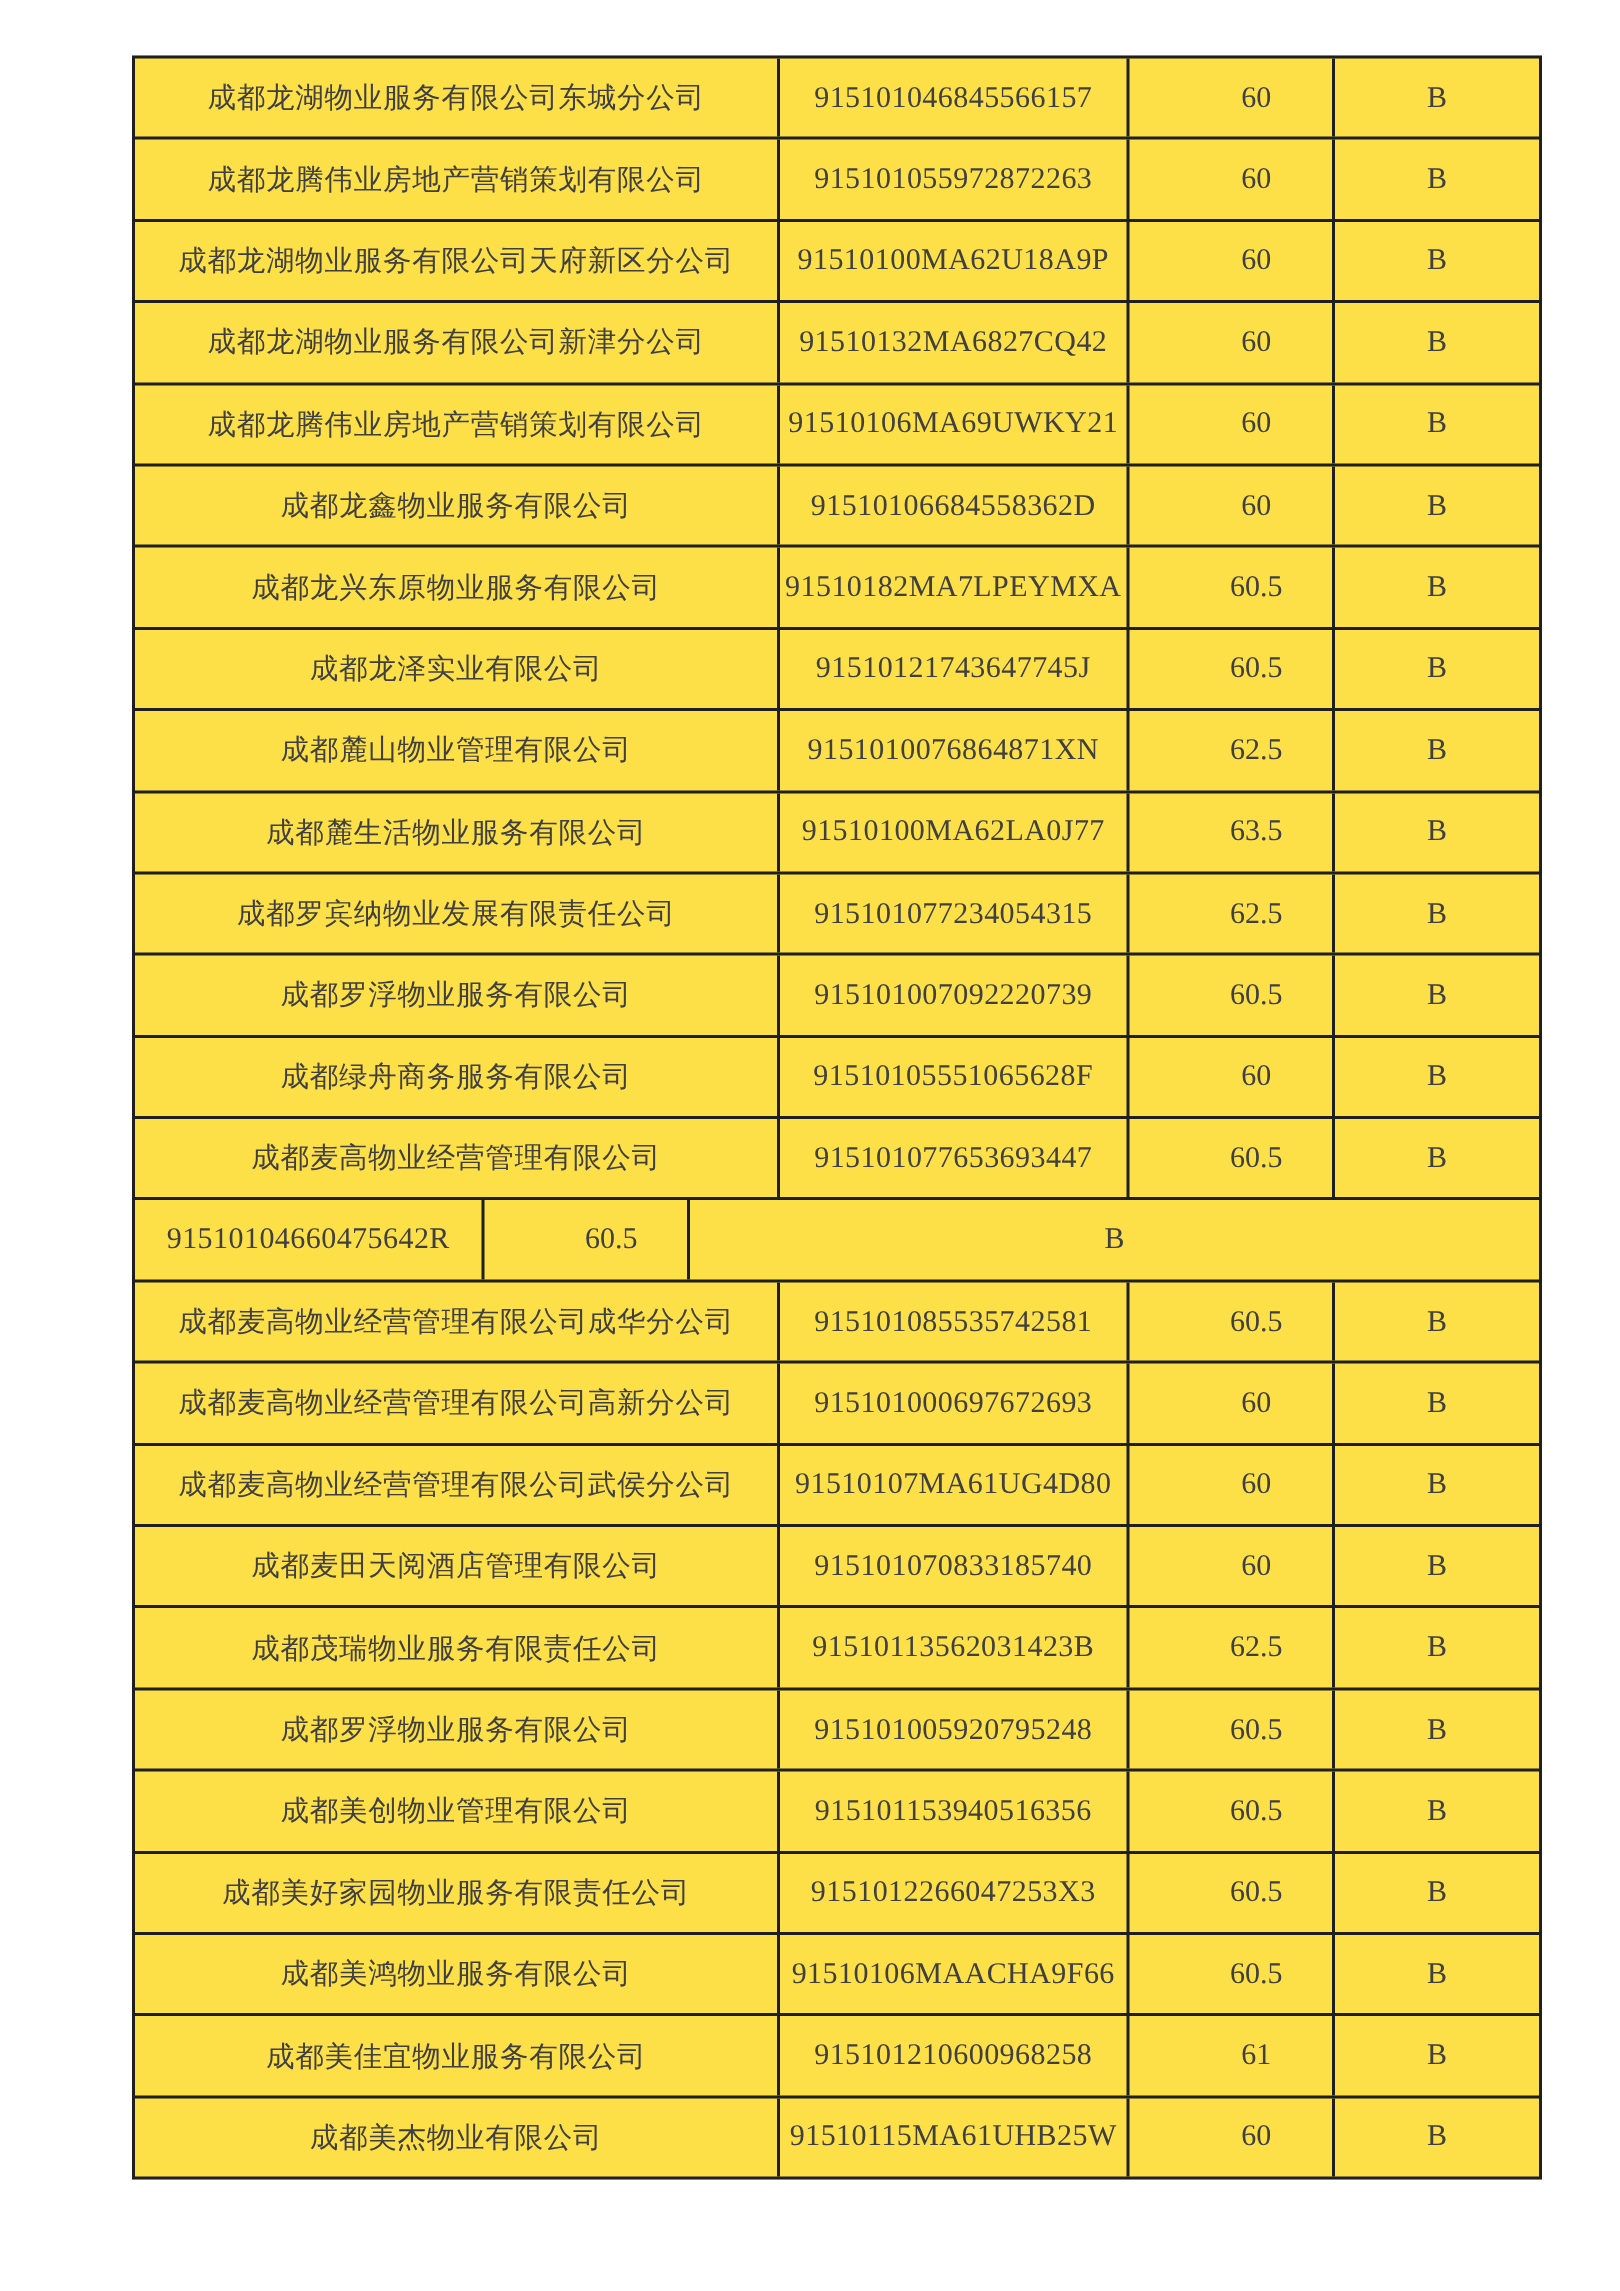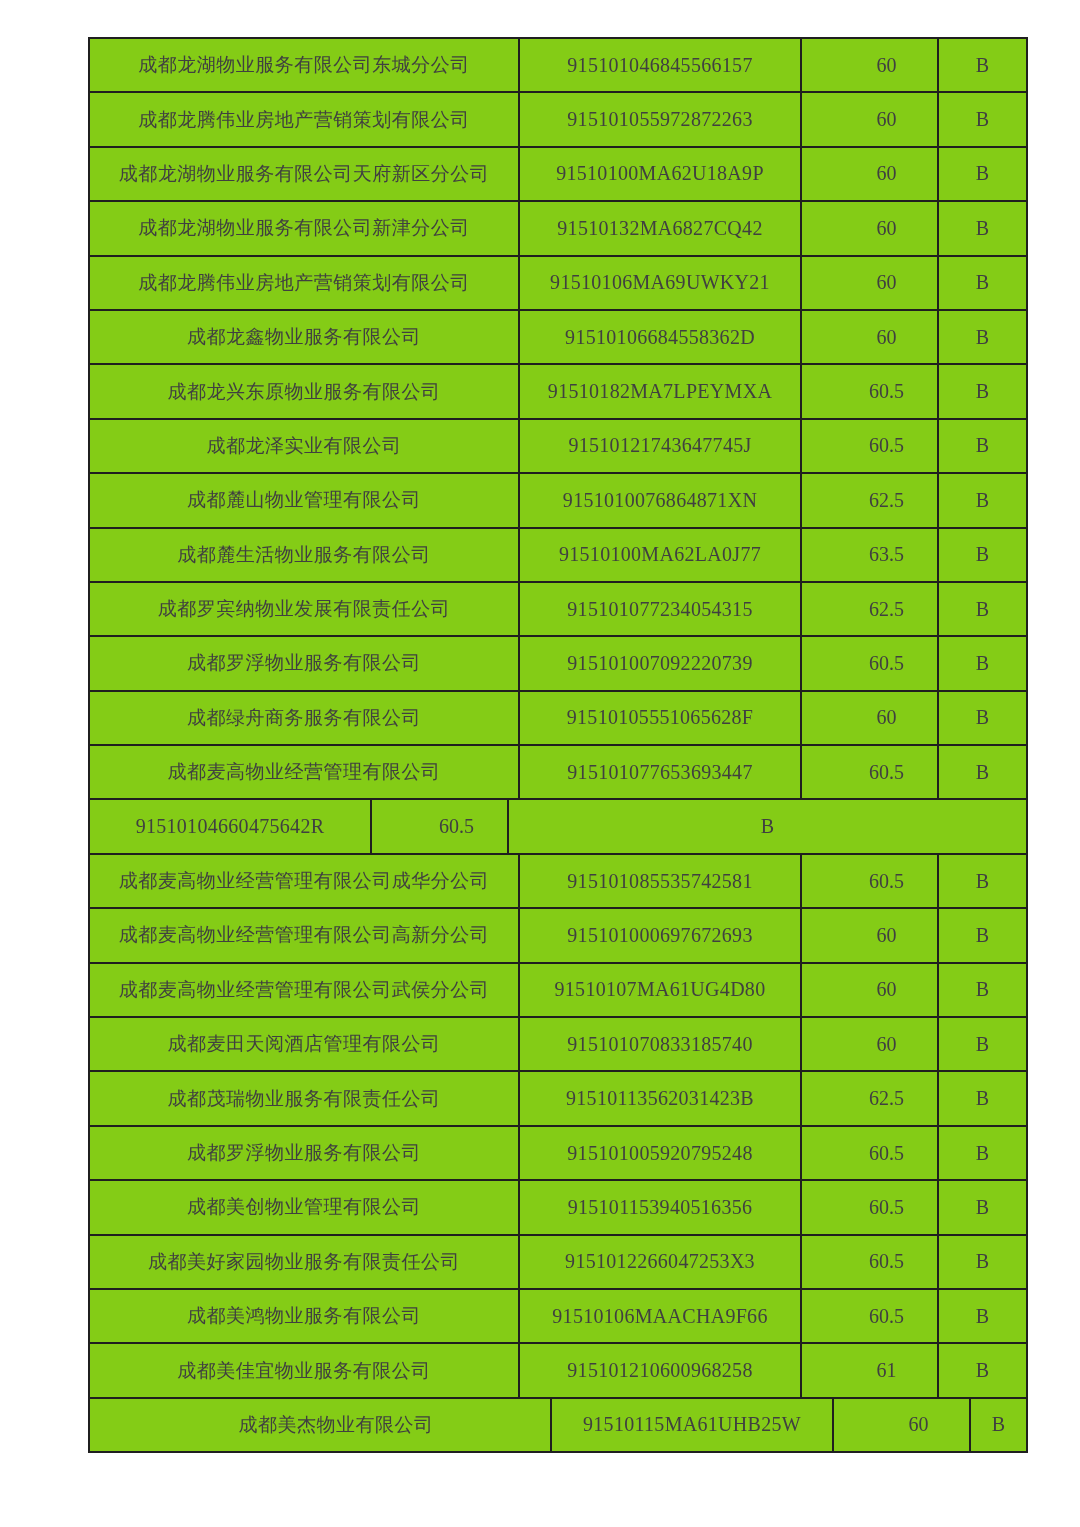--- a/index.html
+++ b/index.html
@@ -17,31 +17,30 @@
   .rating-table {
     position: absolute;
     left: 88px;
     top: 37px;
     width: 940px;
     height: 1416px;
     box-sizing: border-box;
     border: 2px solid #1f1f1f;
     display: flex;
     flex-direction: column;
-    background: #84cc16;
+    background: #fde047;
   }
   .row {
     flex: 1 1 0;
     display: flex;
     border-bottom: 2px solid #1f1f1f;
     min-height: 0;
   }
   .row:last-child {
     border-bottom: none;
-    margin-left: 32px;
   }
   .cell {
     box-sizing: border-box;
     border-right: 2px solid #1f1f1f;
     display: flex;
     align-items: center;
     justify-content: center;
     color: #404040;
     text-align: center;
     padding: 0 6px;
@@ -50,21 +49,21 @@
   .cell:last-child {
     border-right: none;
   }
   .cell.name {
     width: 430px;
     flex: none;
     font-size: 19px;
     letter-spacing: 0.5px;
   }
   .cell.code {
-    width: 282px;
+    width: 233px;
     flex: none;
     font-size: 20px;
     letter-spacing: 0.3px;
   }
   .cell.score {
     width: 137px;
     flex: none;
     font-size: 20px;
     padding-left: 40px;
   }

